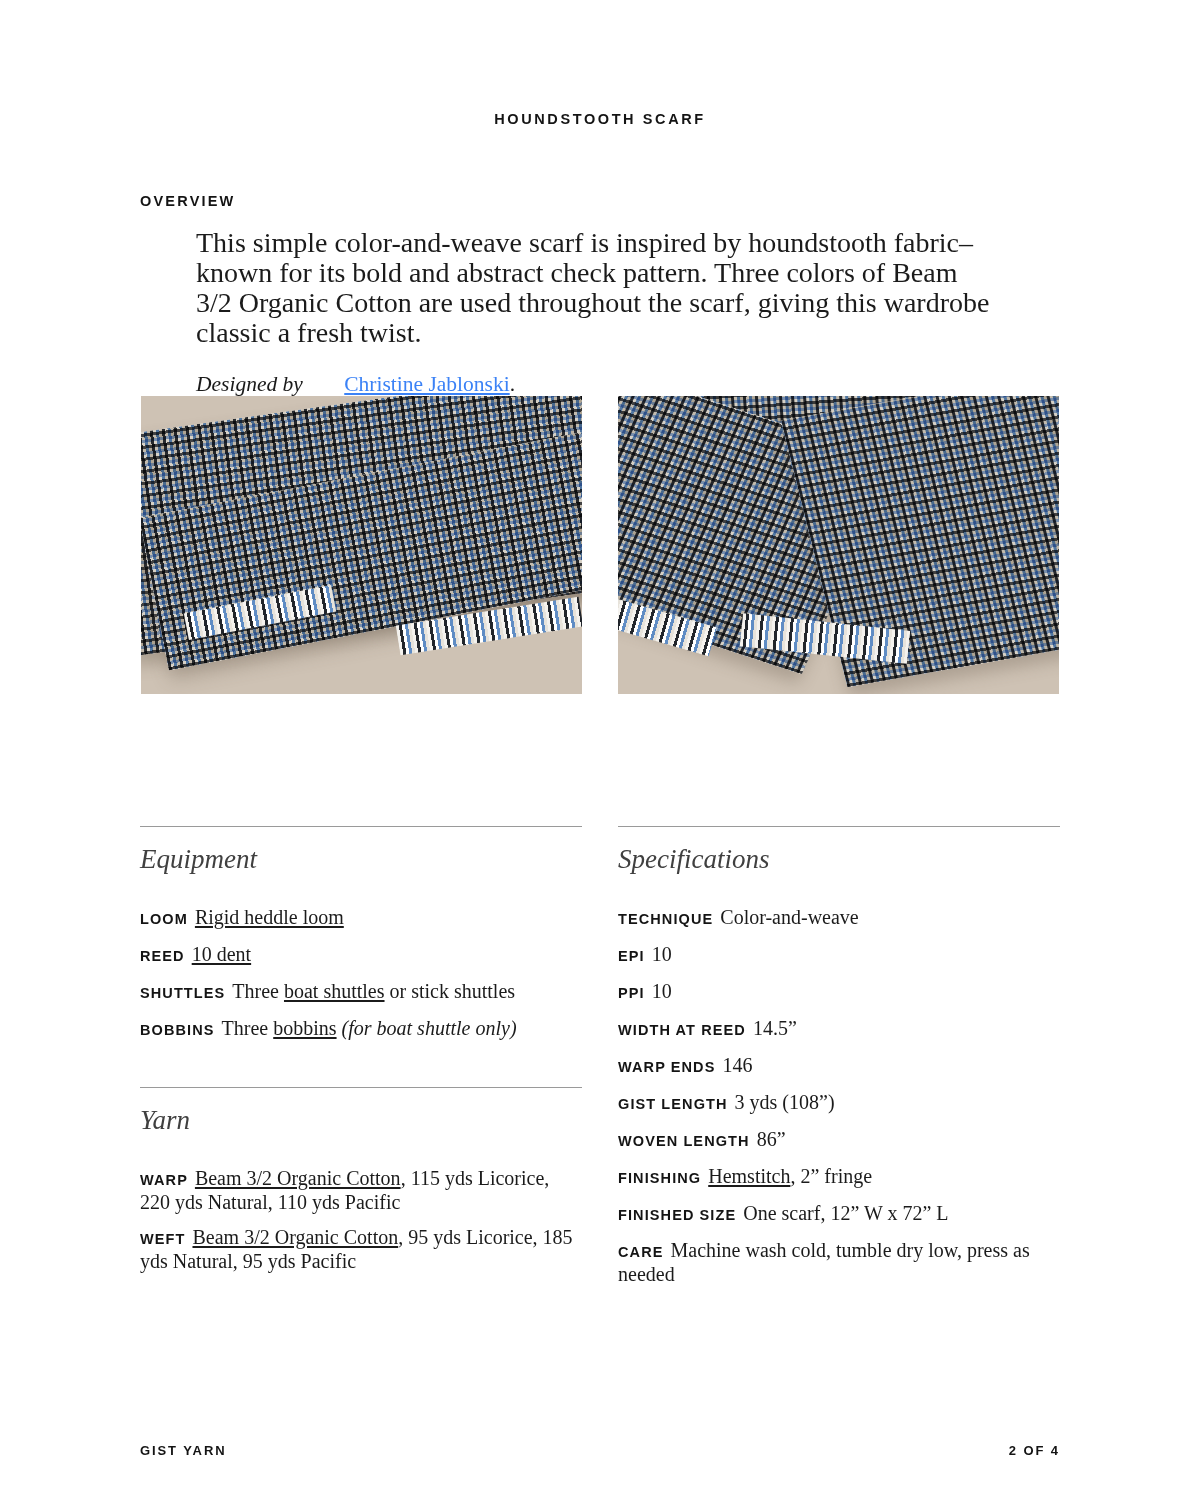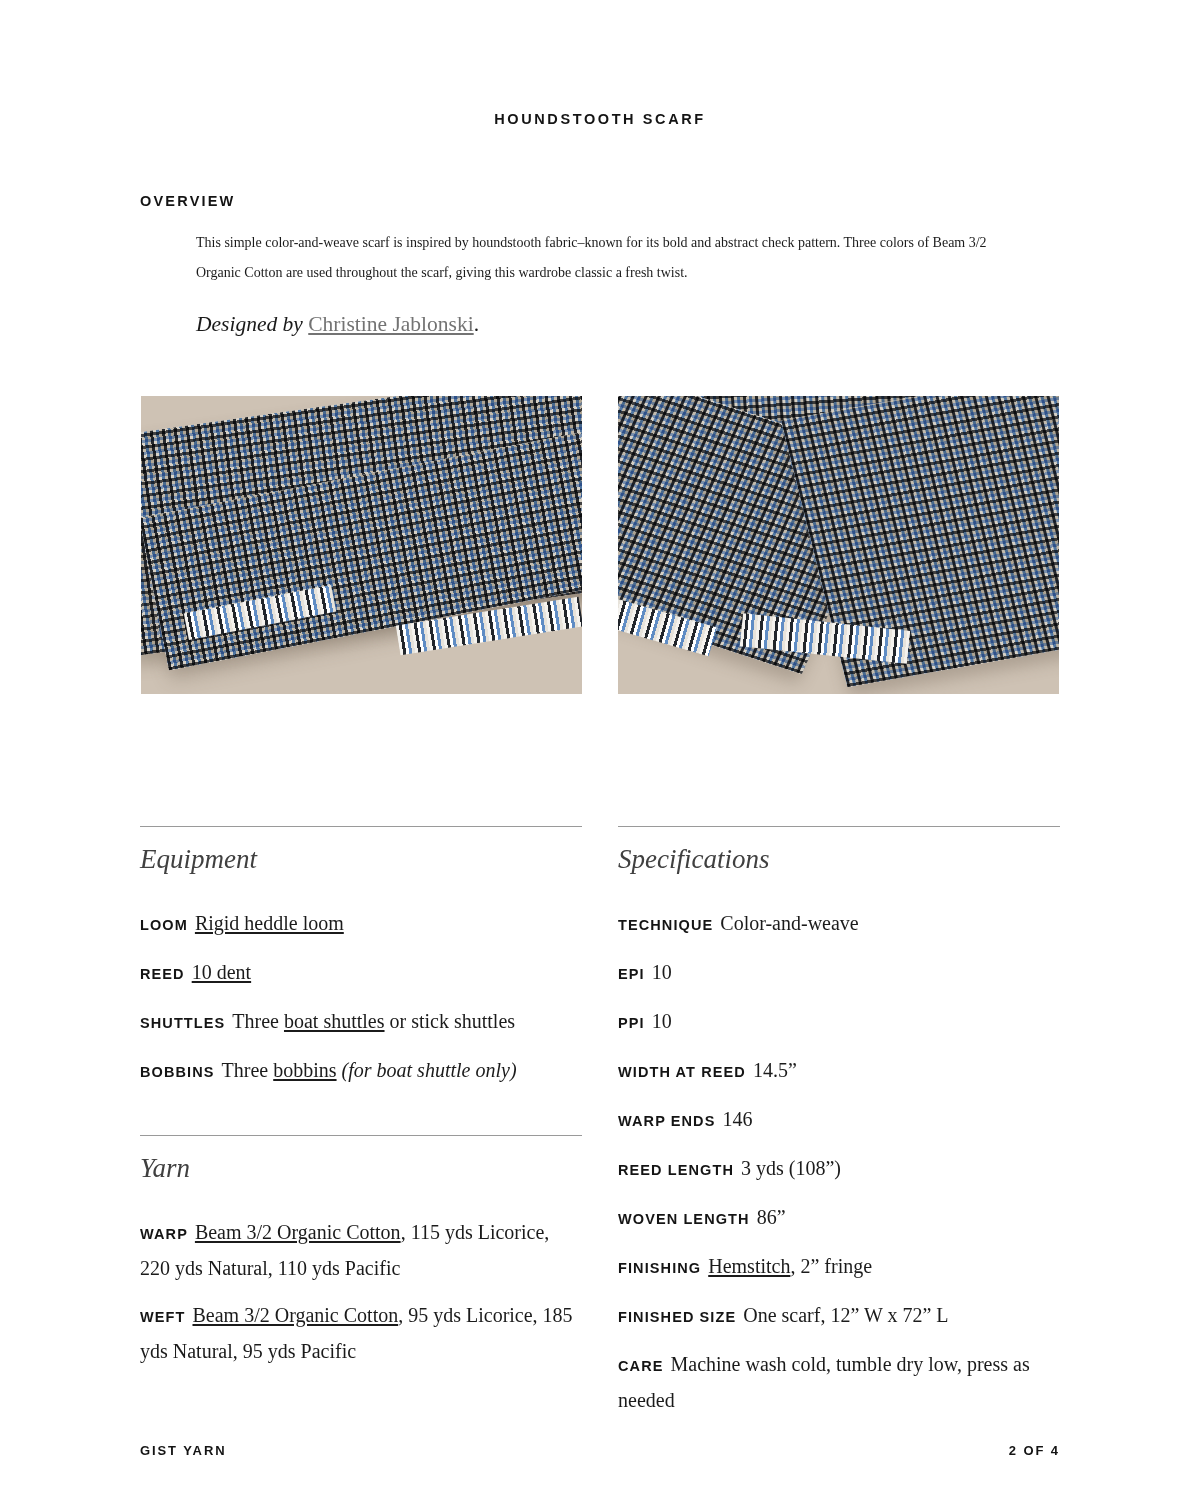--- a/index.html
+++ b/index.html
@@ -44,37 +44,38 @@
   }
 
   
   .overview-body {
     position: absolute;
     left: 196px;
     top: 228px;
     width: 800px;
   }
   .overview-para {
-    font-size: 14px;
+    font-size: 28px;
     line-height: 30px;
     margin: 0;
     color: #1b1b1b;
   }
   .designer-line {
     margin: 21px 0 0 0;
     font-size: 21.5px;
     line-height: 30px;
   }
   .designer-line .by {
     font-style: italic;
   }
   .inline-link {
     text-decoration: underline;
     text-underline-offset: 2px;
-    color: #737373;
+    color: #3b82f6;
+    margin-left: 36px;
   }
 
   
   .photo {
     position: absolute;
     top: 396px;
     height: 298px;
     background: #cec2b4;
     overflow: hidden;
   }
@@ -179,21 +180,21 @@
     color: #404040;
   }
 
   .spec-list {
     margin: 31px 0 0 0;
     padding: 0;
     list-style: none;
   }
   .spec-item {
     font-size: 20px;
-    line-height: 34px;
+    line-height: 22px;
     margin: 0 0 13px 0;
     color: #1b1b1b;
   }
   .spec-item:last-child { margin-bottom: 0; }
   .spec-key {
     font-family: "Liberation Sans", sans-serif;
     font-weight: bold;
     font-size: 14.5px;
     letter-spacing: 1.1px;
     color: #141414;
@@ -307,21 +308,21 @@
     <li class="spec-item">
       <span class="spec-key">PPI</span><span class="spec-val"><span>10</span><span class="ul"></span><span></span></span>
     </li>
     <li class="spec-item">
       <span class="spec-key">WIDTH AT REED</span><span class="spec-val"><span>14.5”</span><span class="ul"></span><span></span></span>
     </li>
     <li class="spec-item">
       <span class="spec-key">WARP ENDS</span><span class="spec-val"><span>146</span><span class="ul"></span><span></span></span>
     </li>
     <li class="spec-item">
-      <span class="spec-key">REED LENGTH</span><span class="spec-val"><span>3 yds (108”)</span><span class="ul"></span><span></span></span>
+      <span class="spec-key">GIST LENGTH</span><span class="spec-val"><span>3 yds (108”)</span><span class="ul"></span><span></span></span>
     </li>
     <li class="spec-item">
       <span class="spec-key">WOVEN LENGTH</span><span class="spec-val"><span>86”</span><span class="ul"></span><span></span></span>
     </li>
     <li class="spec-item">
       <span class="spec-key">FINISHING</span><span class="spec-val"><span></span><span class="ul">Hemstitch</span><span>, 2” fringe</span></span>
     </li>
     <li class="spec-item">
       <span class="spec-key">FINISHED SIZE</span><span class="spec-val"><span>One scarf, 12” W x 72” L</span><span class="ul"></span><span></span></span>
     </li>

